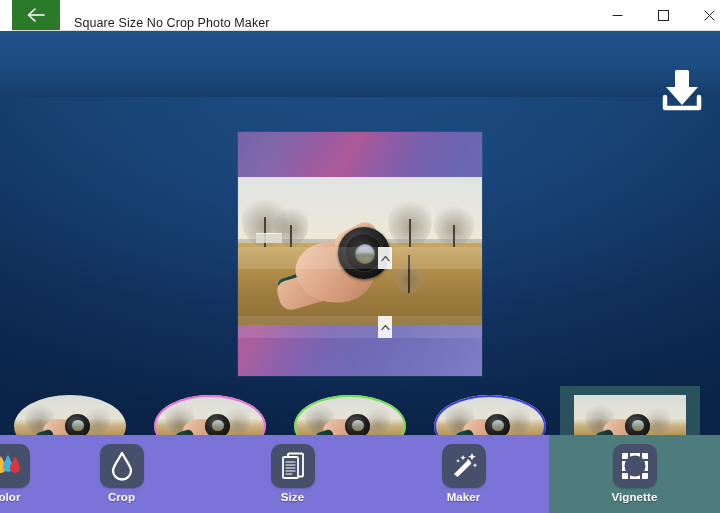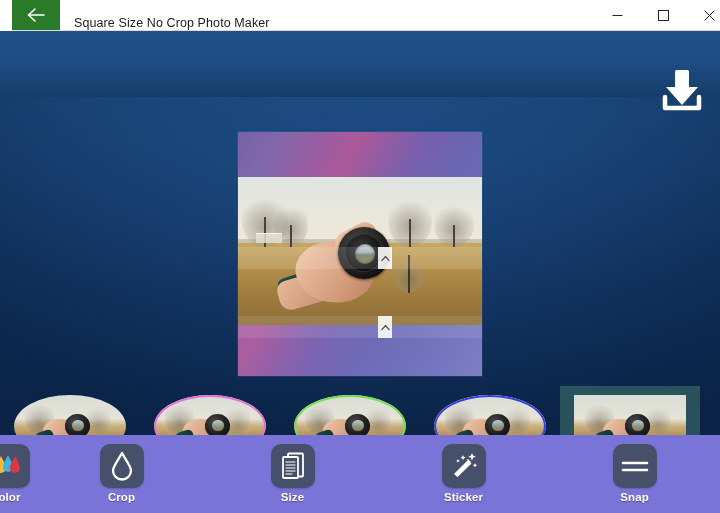--- a/index.html
+++ b/index.html
@@ -579,27 +579,29 @@
       <div class="tool-icon">
         <svg width="30" height="30" viewBox="0 0 30 30">
           <path d="M5 26 L19 12 L22.5 15.5 L8.5 29 z" fill="#ffffff" transform="translate(0,-3)"></path>
           <path d="M18.5 8.5 L21.5 11.5" stroke="#ffffff" stroke-width="1.4"></path>
           <path d="M23 2 l1.1 2.6 L26.8 5.7 l-2.7 1.1 L23 9.4 l-1.1-2.6 L19.2 5.7 l2.7-1.1 z" fill="#ffffff"></path>
           <path d="M14 4 l.8 1.8 1.8.8 -1.8.8 -.8 1.8 -.8-1.8 -1.8-.8 1.8-.8 z" fill="#ffffff"></path>
           <path d="M26 12 l.7 1.5 1.5.7 -1.5.7 -.7 1.5 -.7-1.5 -1.5-.7 1.5-.7 z" fill="#ffffff"></path>
           <path d="M9 8 l.6 1.3 1.3.6 -1.3.6 -.6 1.3 -.6-1.3 -1.3-.6 1.3-.6 z" fill="#ffffff"></path>
         </svg>
       </div>
-      <div class="tool-label">Sticker</div>
-    </div>
-
-
-    <div class="tool">
+      <div class="tool-label">Maker</div>
+    </div>
+
+
+
+    <div class="tool active">
       <div class="tool-icon">
-        <svg width="30" height="20" viewBox="0 0 30 20">
-          <path d="M3 7 H27 M3 14 H27" stroke="#ffffff" stroke-width="2.6" stroke-linecap="round"></path>
-        </svg>
-      </div>
-      <div class="tool-label">Snap</div>
-    </div>
-
+        <svg width="30" height="30" viewBox="0 0 30 30">
+          <rect x="2" y="2" width="26" height="26" fill="#ffffff" rx="1"></rect>
+          <circle cx="15" cy="15" r="10.5" fill="#46506b"></circle>
+          <path d="M2 9 H9 V2 M28 9 H21 V2 M2 21 H9 V28 M28 21 H21 V28" fill="none" stroke="#46506b" stroke-width="2"></path>
+        </svg>
+      </div>
+      <div class="tool-label">Vignette</div>
+    </div>
   </div>
 </div>
 
 </body></html>

